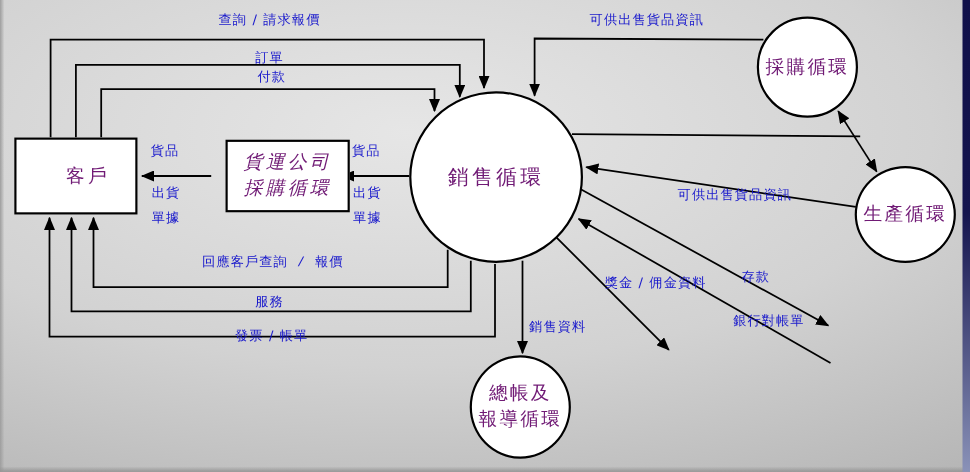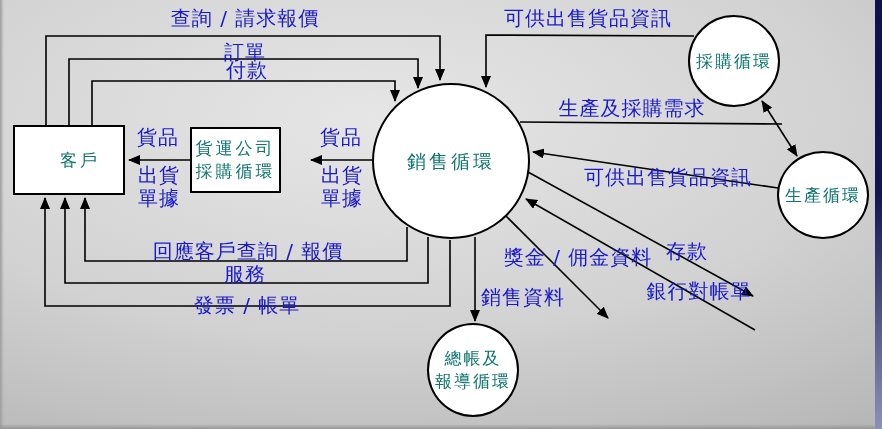--- a/index.html
+++ b/index.html
@@ -8,24 +8,24 @@
     font-family:"DejaVu Sans","Liberation Sans",sans-serif;
     background:radial-gradient(ellipse 120% 110% at 42% 28%, #e6e6e6 0%, #d2d2d2 45%, #b8b8b8 78%, #a6a6a6 100%);
   }
   #flow-svg{position:absolute;left:0;top:0;z-index:1;}
   .edge-left{position:absolute;left:0;top:0;width:4px;height:100%;background:linear-gradient(to right,#9e9e9e,rgba(158,158,158,0));z-index:0;}
   .edge-bottom{position:absolute;left:0;bottom:0;width:100%;height:5px;background:linear-gradient(to top,#969696,rgba(150,150,150,0));z-index:0;}
   .stripe-right{position:absolute;right:0;top:0;width:7px;height:100%;background:linear-gradient(to bottom,#10104a 0%,#14144e 45%,#8a92b8 100%);z-index:4;}
   .ent{
     position:absolute;box-sizing:border-box;background:#ffffff;border:2px solid #000;
     display:flex;flex-direction:column;align-items:center;justify-content:center;
-    color:#0f766e;font-size:17px;letter-spacing:3px;line-height:23px;z-index:2;text-align:center;
+    color:#701a75;font-size:17px;letter-spacing:3px;line-height:23px;z-index:2;text-align:center;
   }
   .circ{border-radius:50%;}
-  .lbl{position:absolute;color:#1818cc;font-size:20px;letter-spacing:1px;white-space:nowrap;z-index:3;line-height:20px;}
+  .lbl{position:absolute;color:#1818cc;font-size:12px;letter-spacing:1px;white-space:nowrap;z-index:3;line-height:20px;}
   .ctr{transform:translateX(-50%);}
   .two-line{line-height:23px;}
 </style>
 </head>
 <body>
 
 <div id="stage">
 
   <div class="edge-left"></div>
   <div class="edge-bottom"></div>
@@ -53,21 +53,21 @@
       <line x1="506" y1="216" x2="608" y2="318" marker-end="url(#ah)"></line>
       <line x1="528" y1="172" x2="753" y2="296" marker-end="url(#ah)"></line>
       <line x1="755" y1="330" x2="526" y2="199" marker-end="url(#ah)"></line>
     </g>
   </svg>
 
   <div class="ent" style="left:13px;top:125px;width:112px;height:70px;padding-left:22px;">
     <span>客戶</span>
   </div>
 
-  <div class="ent" style="left:190px;top:127px;width:91px;height:66px;">
+  <div class="ent" style="left:205px;top:127px;width:113px;height:66px;font-style:italic;">
     <span>貨運公司</span>
     <span>採購循環</span>
   </div>
 
   <div class="ent circ" style="left:372px;top:83px;width:158px;height:156px;font-size:19px;align-items:center;">
     <span>銷售循環</span>
   </div>
 
   <div class="ent circ" style="left:688px;top:15px;width:92px;height:92px;letter-spacing:2px;">
     <span>採購循環</span>
@@ -81,37 +81,36 @@
   <div class="ent circ" style="left:427px;top:323px;width:92px;height:94px;letter-spacing:2px;">
     <span>總帳及</span>
     <span>報導循環</span>
   </div>
 
 
   <div class="lbl ctr" style="left:245px;top:8px;">查詢 / 請求報價</div>
   <div class="lbl ctr" style="left:245px;top:42px;">訂單</div>
   <div class="lbl ctr" style="left:247px;top:60px;">付款</div>
   <div class="lbl ctr" style="left:588px;top:8px;">可供出售貨品資訊</div>
-  <div class="lbl ctr" style="left:632px;top:98px;">生產及採購需求</div>
   <div class="lbl ctr" style="left:668px;top:167px;">可供出售貨品資訊</div>
 
   <div class="lbl" style="left:137px;top:127px;">貨品</div>
   <div class="lbl two-line" style="left:138px;top:164px;">
     <div>出貨</div>
     <div>單據</div>
   </div>
 
   <div class="lbl" style="left:320px;top:127px;">貨品</div>
   <div class="lbl two-line" style="left:321px;top:164px;">
     <div>出貨</div>
     <div>單據</div>
   </div>
 
-  <div class="lbl ctr" style="left:248px;top:241px;">回應客戶查詢 / 報價</div>
+  <div class="lbl ctr" style="left:248px;top:229px;font-family:Liberation Mono, monospace;">回應客戶查詢 / 報價</div>
   <div class="lbl ctr" style="left:245px;top:264px;font-family:Liberation Serif, serif;">服務</div>
   <div class="lbl ctr" style="left:247px;top:295px;">發票 / 帳單</div>
   <div class="lbl" style="left:481px;top:287px;">銷售資料</div>
-  <div class="lbl ctr" style="left:578px;top:247px;">獎金 / 佣金資料</div>
+  <div class="lbl ctr" style="left:596px;top:247px;">獎金 / 佣金資料</div>
   <div class="lbl ctr" style="left:687px;top:241px;">存款</div>
   <div class="lbl ctr" style="left:699px;top:281px;">銀行對帳單</div>
 
   <div class="stripe-right"></div>
 </div>
 
 </body></html>

